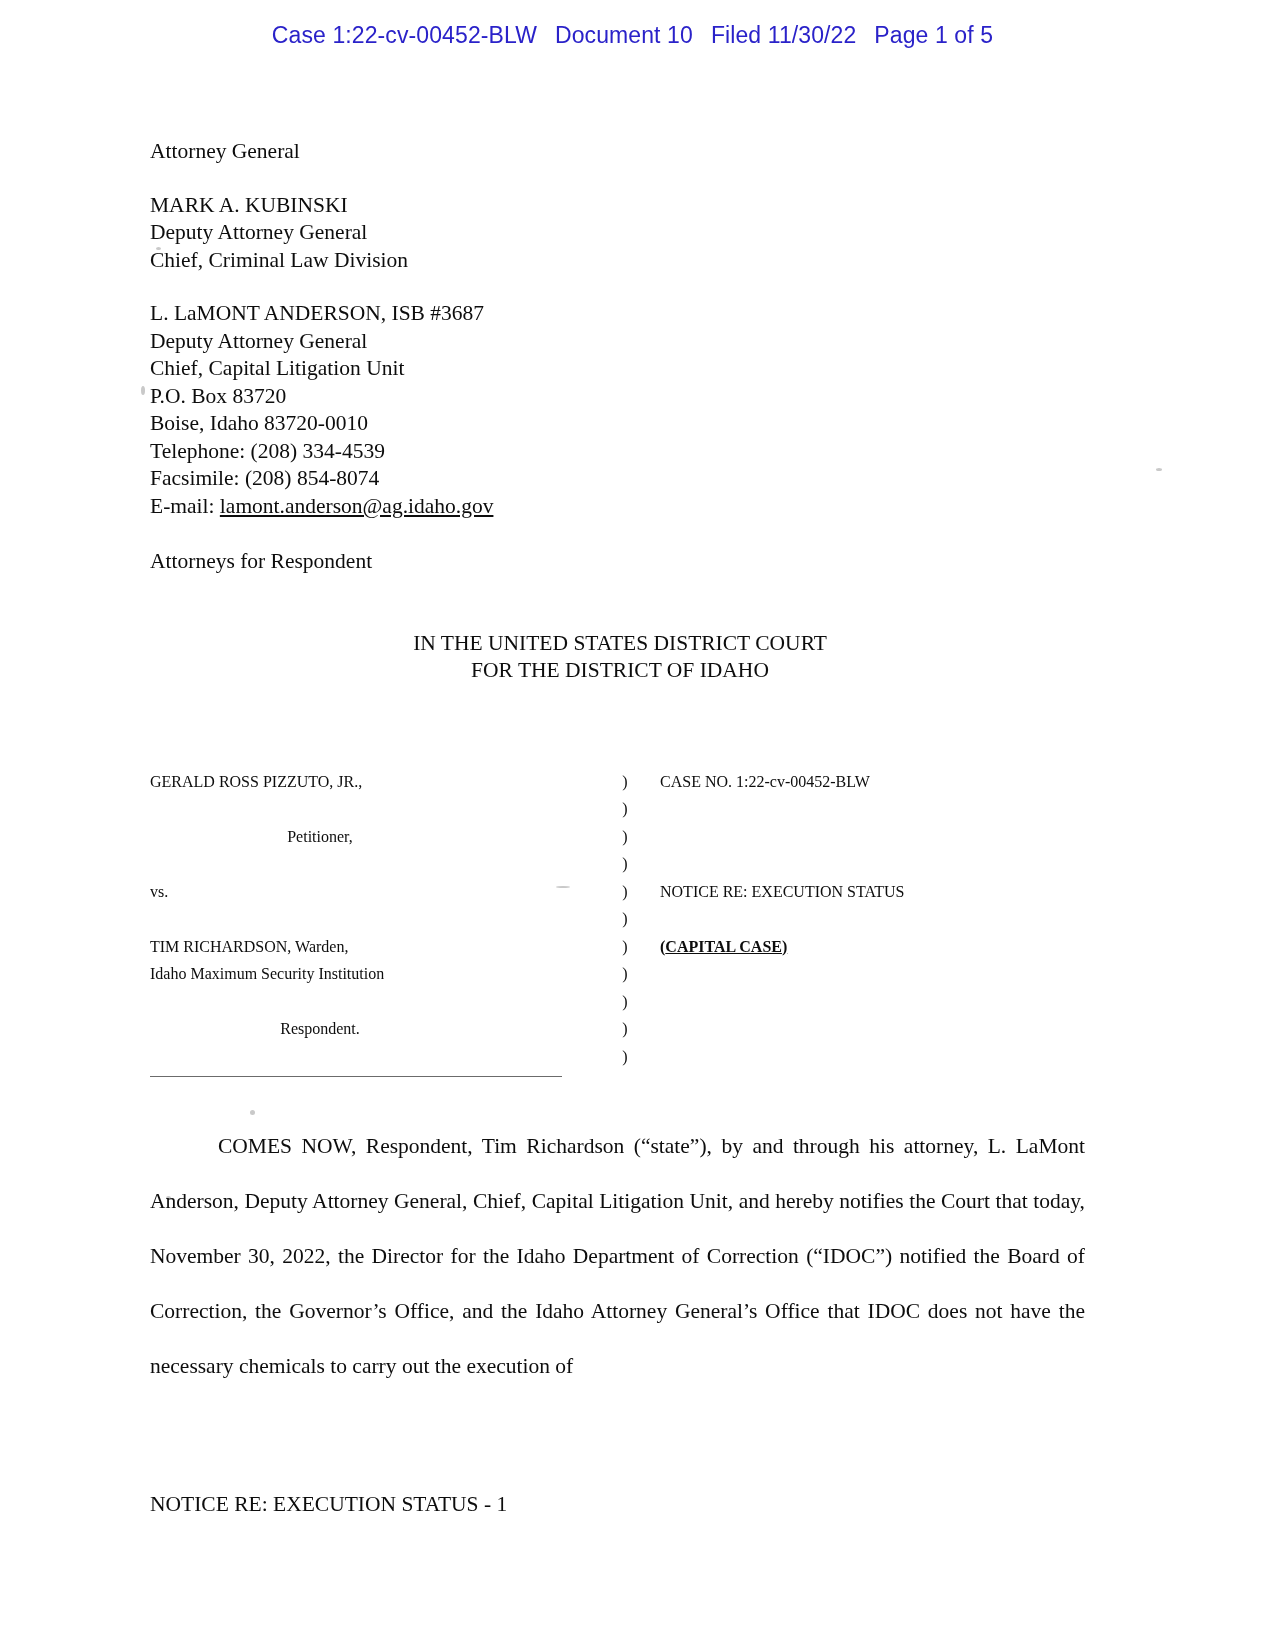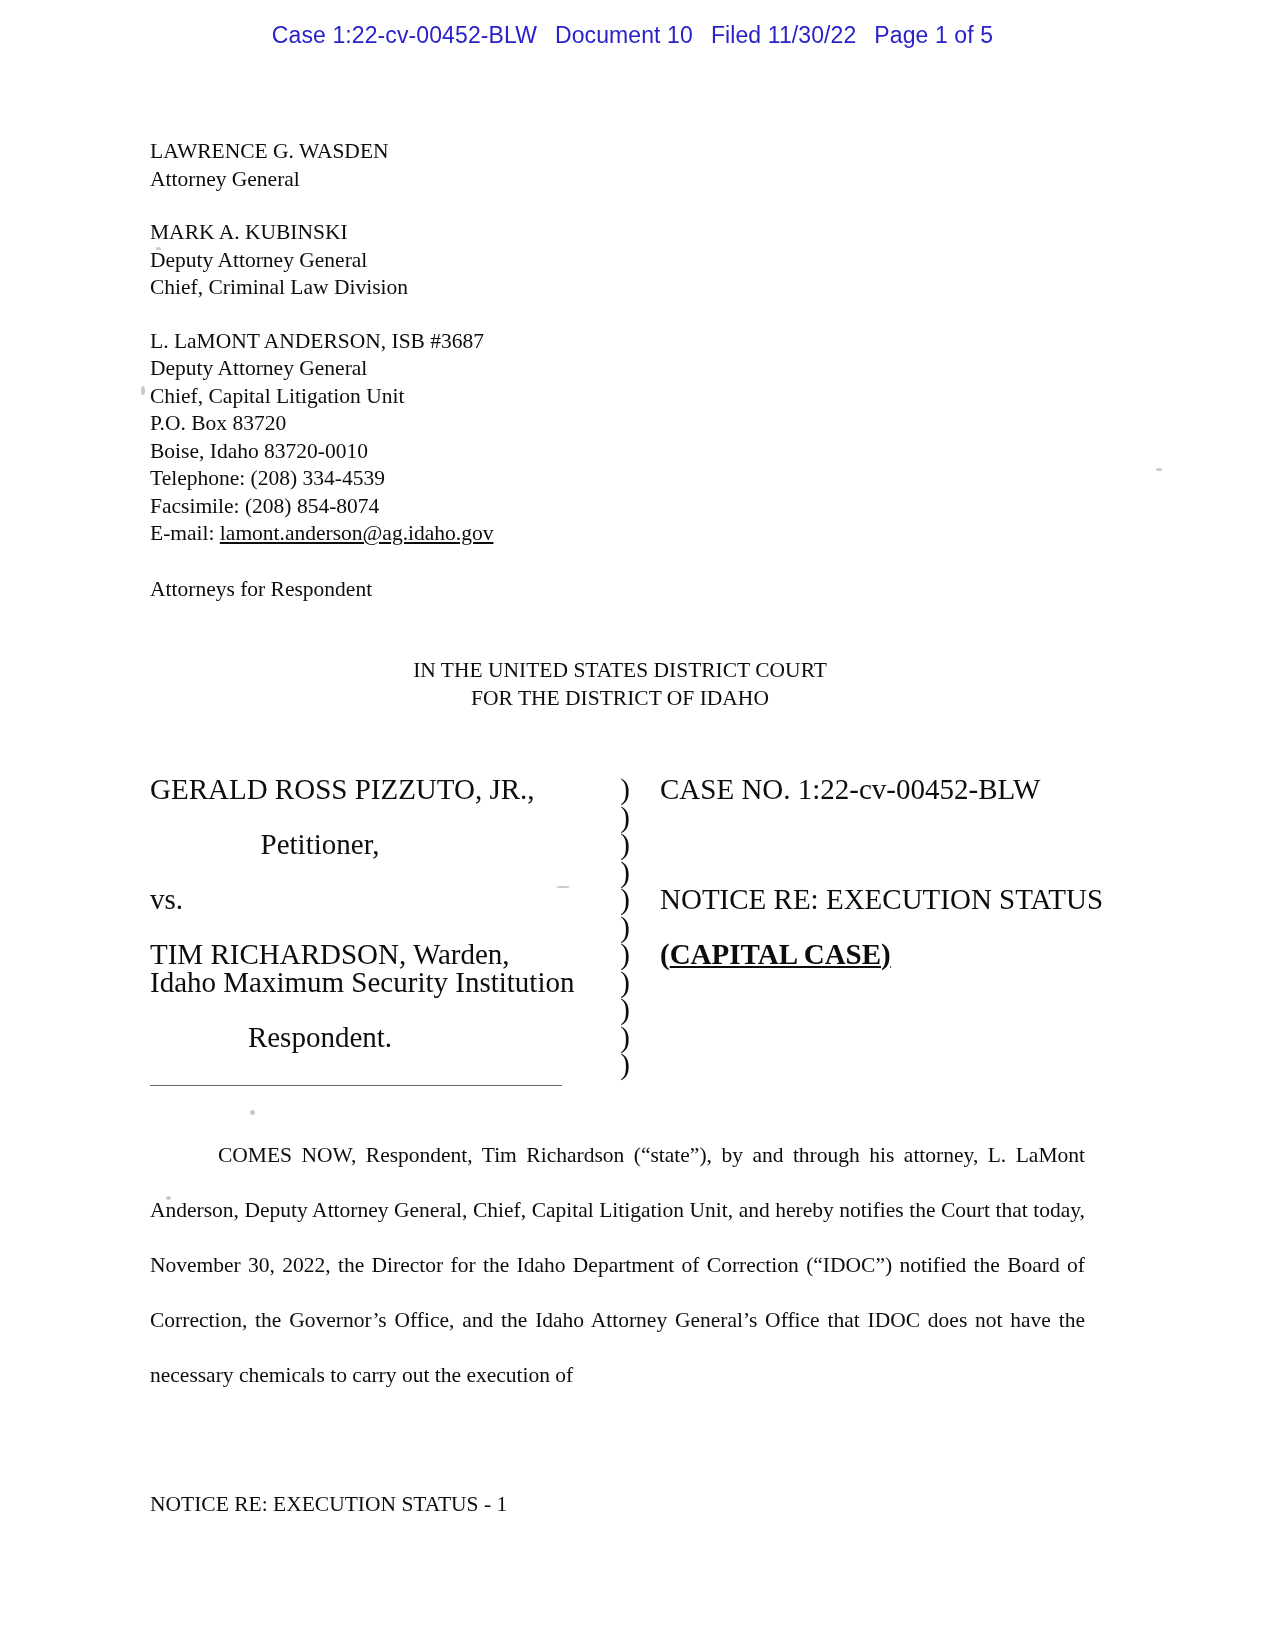--- a/index.html
+++ b/index.html
@@ -63,23 +63,23 @@
   .court-head {
     text-align: center;
     font-size: 21.5px;
     line-height: 27.5px;
     margin-top: 54px;
   }
   .court-head .l2 { }
 
   
   .caption {
-    margin-top: 64px;
+    margin-top: 83px;
     position: relative;
-    font-size: 29px;
+    font-size: 16px;
     line-height: 27.5px;
   }
   .caption-grid {
     display: grid;
     grid-template-columns: 440px 70px 1fr;
     align-items: start;
   }
   .cap-left { position: relative; min-height: 300px; }
   .cap-left .row { white-space: nowrap; }
   .cap-left .centerish { text-align: center; padding-right: 100px; }
@@ -142,21 +142,20 @@
   <div class="speck" style="left:156px; top:247px; width:5px; height:3px;"></div>
   <div class="speck" style="left:1156px; top:468px; width:6px; height:3px;"></div>
   <div class="speck" style="left:141px; top:386px; width:4px; height:9px;"></div>
   <div class="speck" style="left:250px; top:1110px; width:5px; height:5px;"></div>
   <div class="speck" style="left:556px; top:886px; width:14px; height:2px;"></div>
   <div class="speck" style="left:166px; top:1196px; width:5px; height:4px;"></div>
 
   <div class="content">
 
     <div class="atty-block">
-      <div class="line">LAWRENCE G. WASDEN</div>
       <div class="line">Attorney General</div>
     </div>
 
     <div class="atty-block">
       <div class="line">MARK A. KUBINSKI</div>
       <div class="line">Deputy Attorney General</div>
       <div class="line">Chief, Criminal Law Division</div>
     </div>
 
     <div class="atty-block">

